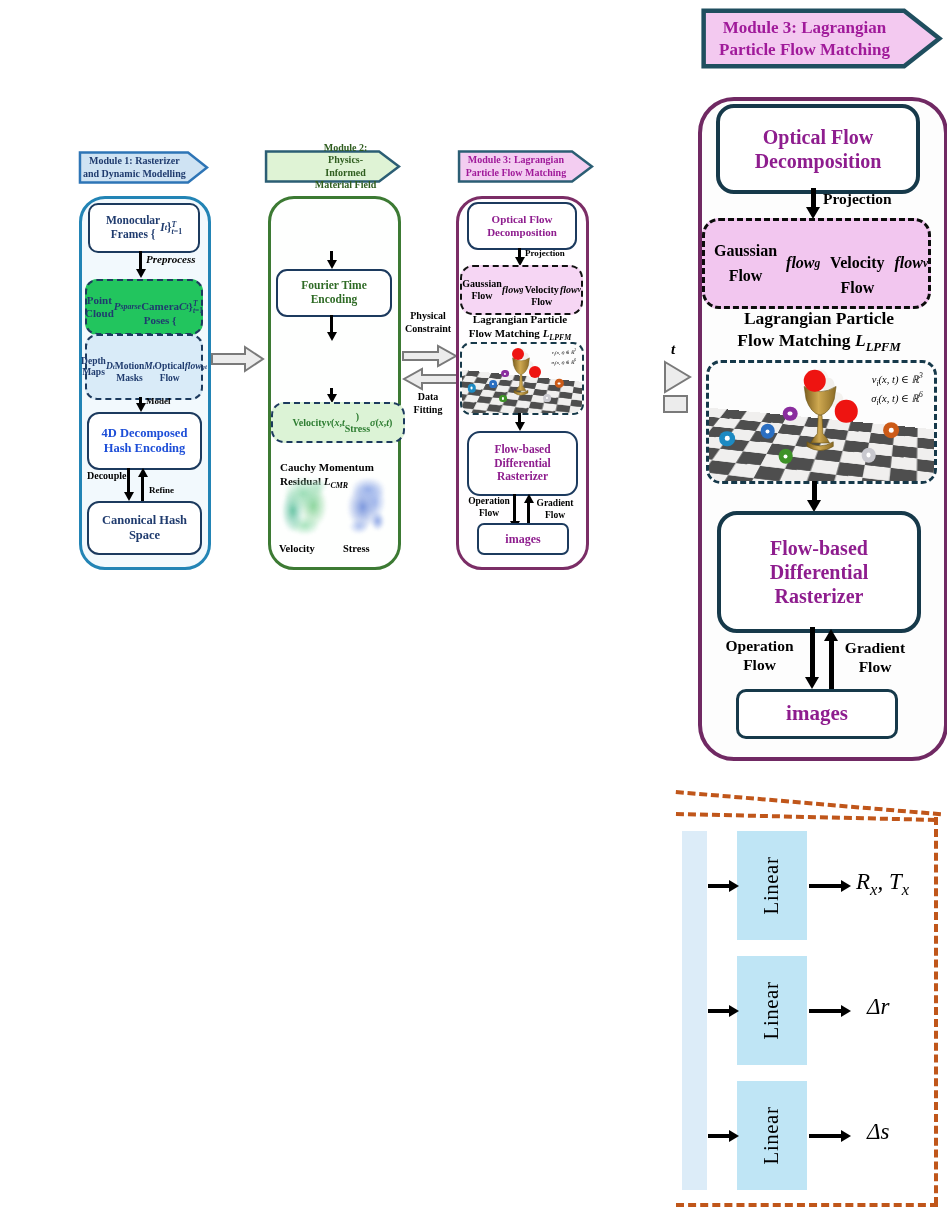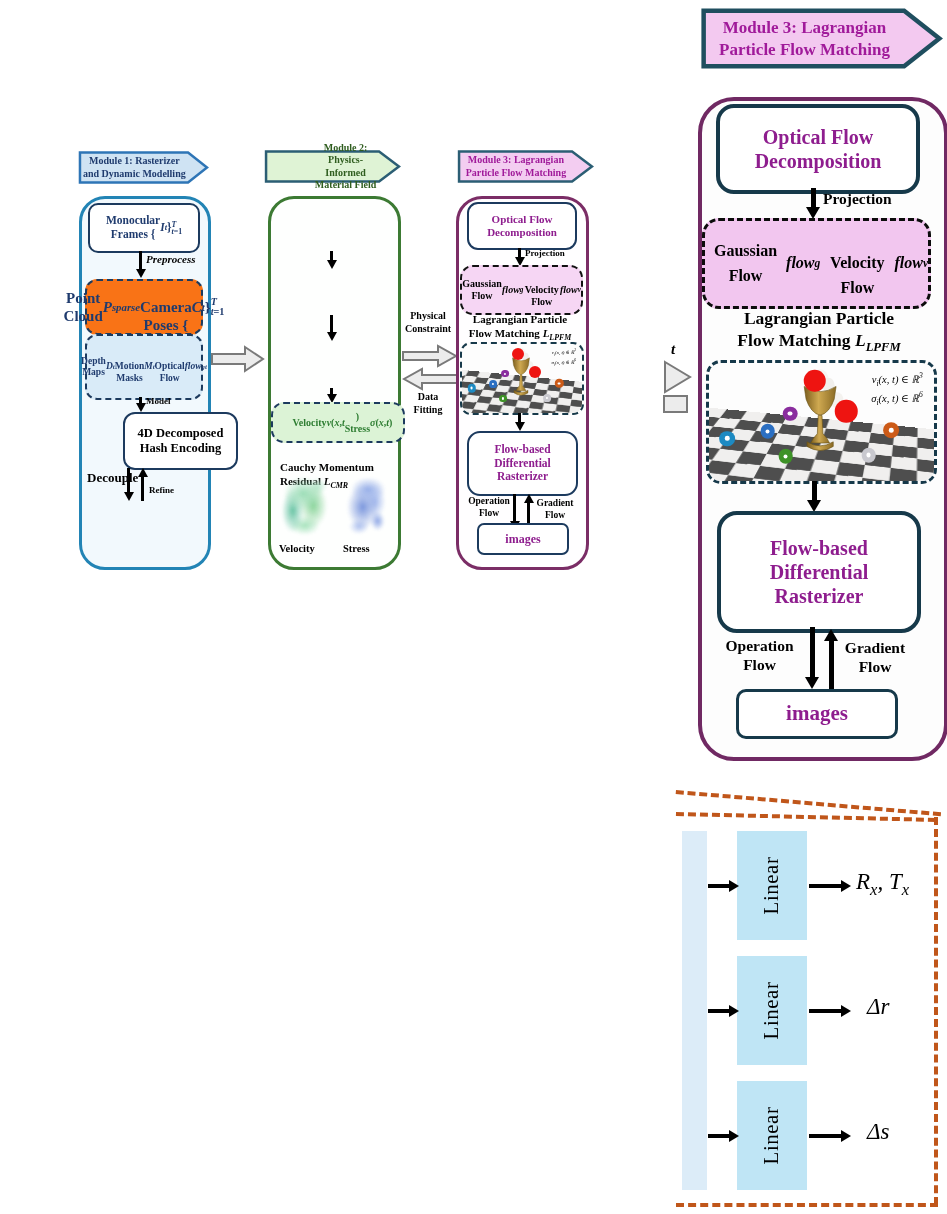--- a/index.html
+++ b/index.html
@@ -78,48 +78,50 @@
 
   <div class="abs" style="left:79px;top:196px;width:126px;height:368px;border:3px solid #2284b5;border-radius:26px;background:#f2f9fd;"></div>
 
   <div class="node" style="left:88px;top:203px;width:108px;height:46px;border:2.5px solid #1c3a5e;border-radius:10px;font-size:11.5px;color:#1f3b6e;">Monocular<br>Frames {<i>I</i><sub><i>t</i></sub>}<span class="ss">
         <span><i>T</i></span>
         <span><i>t</i>=1</span>
       </span></div>
   <div class="av down" style="left:139px;top:251px;height:19px;"></div>
   <div class="lbl" style="left:146px;top:253px;font-size:11px;font-style:italic;">Preprocess</div>
 
-  <div class="node" style="left:85px;top:279px;width:114px;height:52px;border:2px dashed #1c3a5e;border-radius:12px;background:#f97316;font-size:15px;color:#1f3b6e;">Point Cloud <i>P</i><sub><i>sparse</i></sub><br>Camera Poses {<i>C</i><sub><i>t</i></sub>}<span class="ss">
+  <div class="node" style="left:85px;top:279px;width:114px;height:52px;border:2px dashed #1c3a5e;border-radius:12px;background:#22c55e;font-size:11px;color:#1f3b6e;">Point Cloud <i>P</i><sub><i>sparse</i></sub><br>Camera Poses {<i>C</i><sub><i>t</i></sub>}<span class="ss">
         <span><i>T</i></span>
         <span><i>t</i>=1</span>
       </span></div>
   <div class="node" style="left:85px;top:334px;width:114px;height:62px;border:2px dashed #1c3a5e;border-radius:12px;background:#d9ebf8;font-size:9.5px;color:#1f3b6e;">Depth Maps <i>D</i><sub><i>t</i></sub><br>Motion Masks <i>M</i><sub><i>t</i></sub><br>Optical Flow <i>flow</i><sub><i>gt</i></sub></div>
   <div class="av down" style="left:139px;top:397px;height:7px;"></div>
   <div class="lbl" style="left:146px;top:396px;font-size:9px;">Model</div>
 
-  <div class="node" style="left:87px;top:412px;width:111px;height:54px;border:2.5px solid #1c3a5e;border-radius:12px;font-size:12.5px;color:#000000;margin-left:36px;">4D Decomposed<br>Hash Encoding</div>
+  <div class="node" style="left:87px;top:412px;width:111px;height:54px;border:2.5px solid #1c3a5e;border-radius:12px;font-size:12.5px;color:#1d4ed8;">4D Decomposed<br>Hash Encoding</div>
   <div class="av down" style="left:127px;top:468px;height:25px;"></div>
   <div class="av up" style="left:141px;top:476px;height:25px;"></div>
-  <div class="lbl" style="left:87px;top:470px;font-size:13px;">Decouple</div>
+  <div class="lbl" style="left:87px;top:470px;font-size:10px;">Decouple</div>
   <div class="lbl" style="left:149px;top:485px;font-size:9px;">Refine</div>
+  <div class="node" style="left:87px;top:501px;width:111px;height:50px;border:2.5px solid #1c3a5e;border-radius:12px;font-size:12.5px;color:#1f3b6e;">Canonical Hash<br>Space</div>
 
   <svg class="abs" style="left:211px;top:345px;" width="54" height="28">
     <polygon points="1,9 34,9 34,2 52,14 34,26 34,19 1,19" fill="#ececec" stroke="#7a7a7a" stroke-width="2"></polygon>
     </svg>
 
   <div class="banner" style="left:264px;top:150px;width:137px;height:33px;">
     <svg viewBox="0 0 100 34" preserveAspectRatio="none">
       <polygon points="1.5,1.5 84,1.5 98.5,17 84,32.5 1.5,32.5" fill="#dff3d5" stroke="#2b5e74" stroke-width="2.5" vector-effect="non-scaling-stroke"></polygon>
       </svg>
     <div class="btxt" style="font-size:10px;color:#2f5d1f;padding-left:48px;">Module 2: Physics-Informed Material Field</div>
   </div>
 
   <div class="abs" style="left:268px;top:196px;width:127px;height:368px;border:3px solid #3c7a33;border-radius:26px;background:#fefffe;"></div>
 
   <div class="av down" style="left:330px;top:251px;height:10px;"></div>
+  <div class="node" style="left:276px;top:269px;width:112px;height:44px;border:2.5px solid #1c3a5e;border-radius:11px;font-size:11.5px;color:#2f6b26;">Fourier Time<br>Encoding</div>
   <div class="av down" style="left:330px;top:315px;height:18px;"></div>
   <div class="av down" style="left:330px;top:388px;height:7px;"></div>
   <div class="node" style="left:271px;top:402px;width:121px;height:37px;border:2px dashed #1c3a5e;border-radius:13px;background:#dcf3d6;font-size:10px;color:#2e7d32;padding-left:9px;">Velocity <i>v</i>(<i>x</i>, <i>t</i>)<br>Stress <i>σ</i>(<i>x</i>, <i>t</i>)</div>
   <div class="lbl" style="left:280px;top:441px;width:124px;text-align:left;font-size:11px;margin-top:20px;">Cauchy Momentum<br>Residual <i>L</i><sub><i>CMR</i></sub></div>
 
   <div class="blob v" style="left:276px;top:470px;width:60px;height:74px;"></div>
   <div class="blob s" style="left:338px;top:472px;width:55px;height:70px;"></div>
   <div class="lbl" style="left:279px;top:542px;font-size:10.5px;">Velocity</div>
   <div class="lbl" style="left:343px;top:542px;font-size:10.5px;">Stress</div>
 

